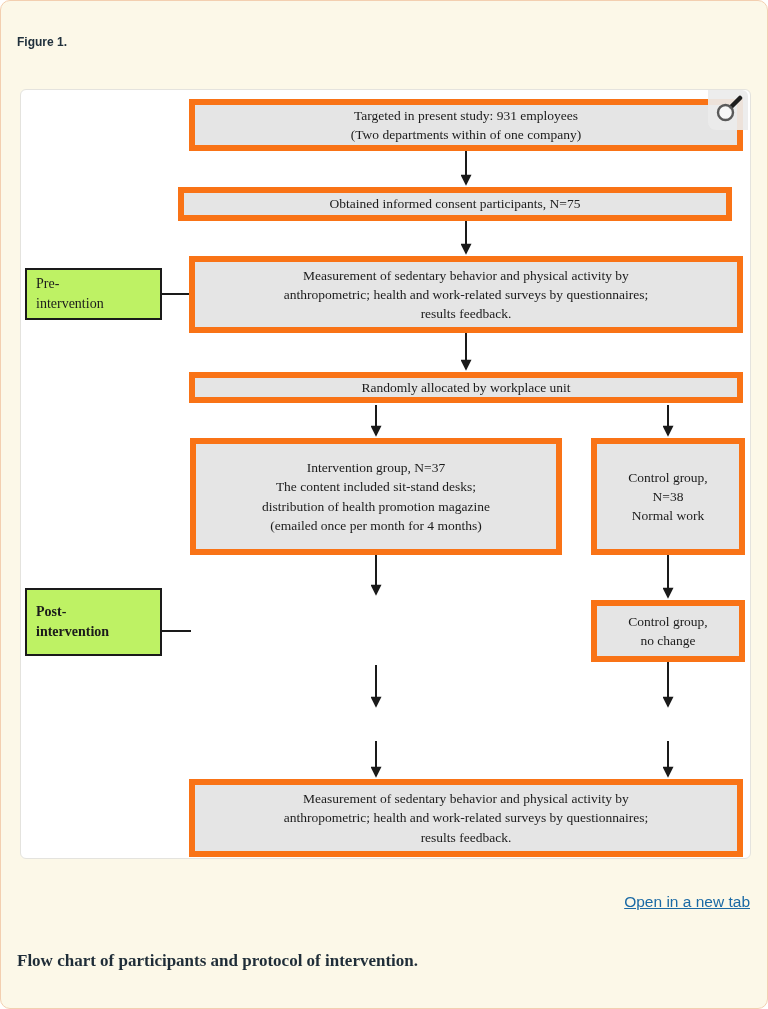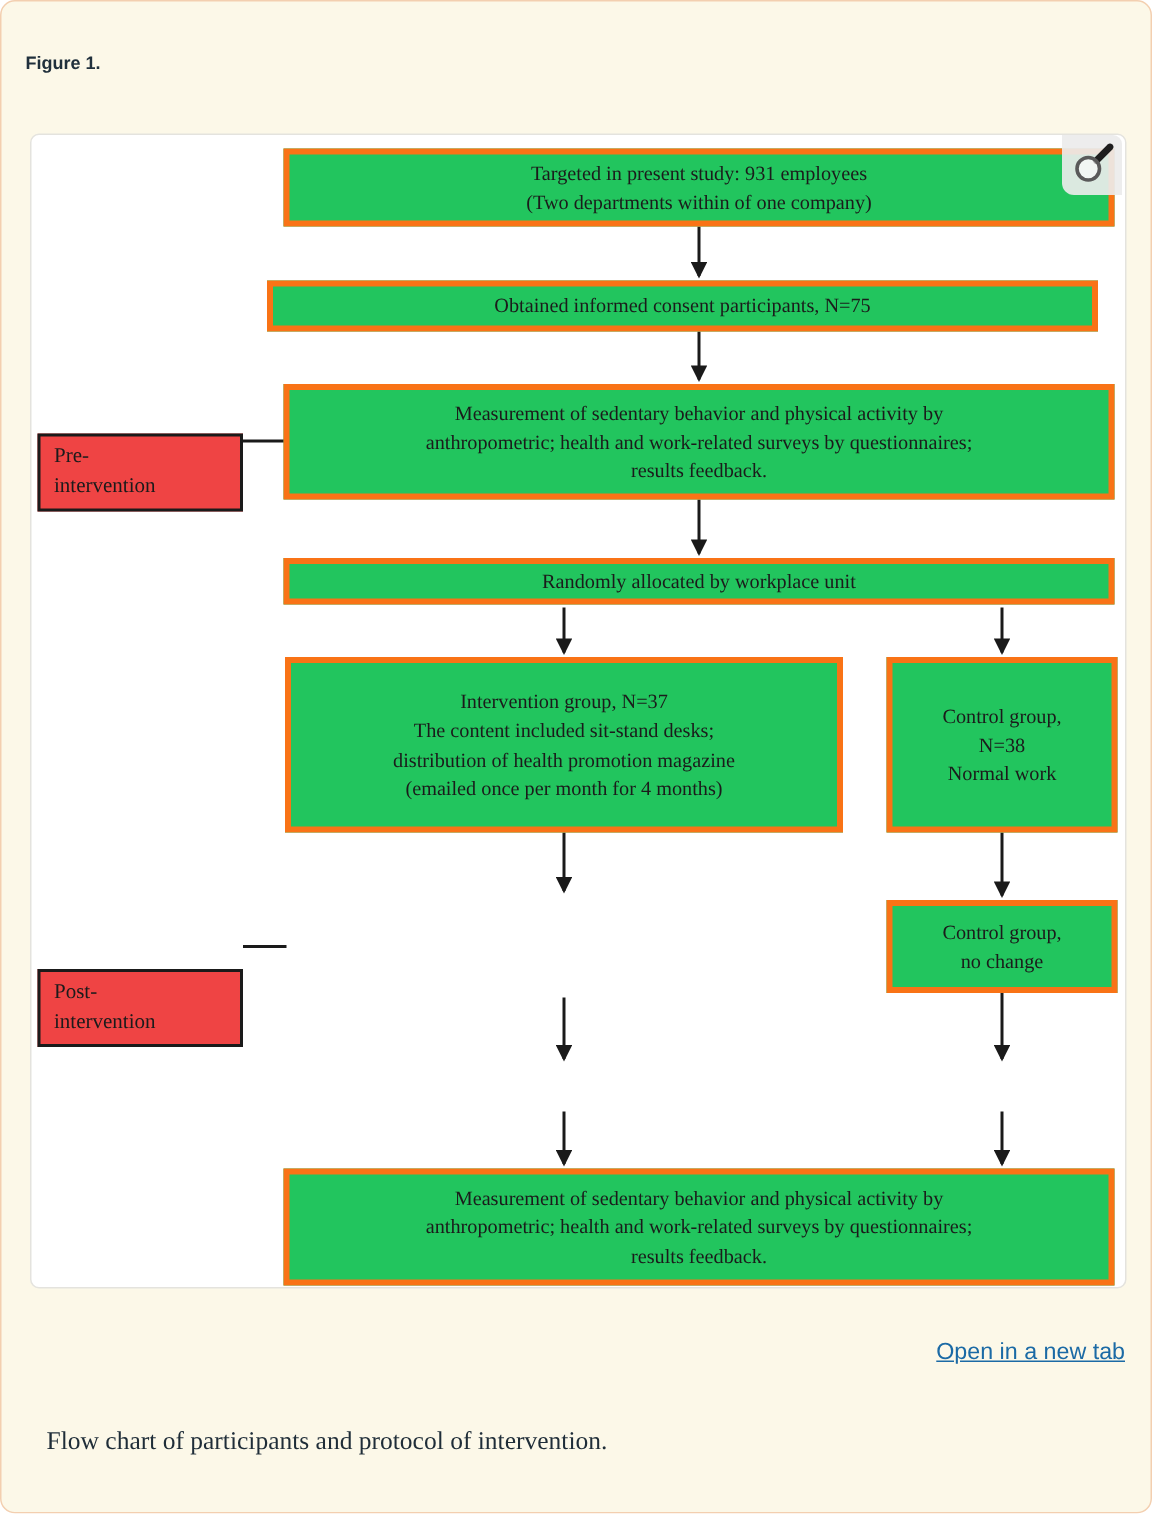--- a/index.html
+++ b/index.html
@@ -20,68 +20,68 @@
 
   .figure-panel{
     position:absolute;left:19px;top:88px;width:731px;height:770px;
     box-sizing:border-box;background:#ffffff;
     border:1px solid #e4e3de;border-radius:6px;
   }
 
   .flow-connectors{position:absolute;left:0;top:0;width:731px;height:770px;pointer-events:none;}
 
   .fbox{
-    position:absolute;box-sizing:border-box;background:#22c55e;
-    border:4px solid #f97316;
+    position:absolute;box-sizing:border-box;background:#e5e5e5;
+    border:6px solid #f97316;
     display:flex;align-items:center;justify-content:center;
     text-align:center;white-space:pre-line;
     font-family:"Liberation Serif","DejaVu Serif",serif;
     font-size:13.5px;line-height:1.42;color:#1b1b1b;
   }
   .flabel{
-    position:absolute;box-sizing:border-box;background:#ef4444;
+    position:absolute;box-sizing:border-box;background:#bef264;
     border:2px solid #1a1a1a;
     display:flex;align-items:center;justify-content:flex-start;
     text-align:left;padding-left:9px;white-space:pre-line;
     font-family:"Liberation Serif","DejaVu Serif",serif;
-    font-size:14px;line-height:1.45;color:#1b1b1b;margin-top:21px;
+    font-size:14px;line-height:1.45;color:#1b1b1b;
   }
 
   
   .n-targeted     {left:168px;top:9px;  width:554px;height:52px;}
   .n-consent      {left:157px;top:97px; width:554px;height:34px;}
   .n-measure-pre  {left:168px;top:166px;width:554px;height:77px;}
   .n-pre-label    {left:4px;  top:178px;width:137px;height:52px;}
   .n-random       {left:168px;top:282px;width:554px;height:31px;}
   .n-interv37     {left:169px;top:348px;width:372px;height:117px;}
   .n-control38    {left:570px;top:348px;width:154px;height:117px;}
   .n-interv36     {left:169px;top:507px;width:372px;height:68px;}
-  .n-post-label   {left:4px;  top:535px;width:137px;height:52px;}
+  .n-post-label   {left:4px;  top:498px;width:137px;height:68px;font-weight:bold;}
   .n-controlnc    {left:570px;top:510px;width:154px;height:62px;}
   .n-analysis     {left:168px;top:619px;width:554px;height:32px;}
   .n-measure-post {left:168px;top:689px;width:554px;height:78px;}
 
   .zoom-btn{
     position:absolute;top:0;right:2px;width:40px;height:40px;
     background:rgba(235,235,235,0.92);
     border:none;border-radius:0 6px 0 8px;
     display:flex;align-items:center;justify-content:center;
     cursor:pointer;padding:0;
   }
 
   .open-link{
     position:absolute;top:892px;right:17px;
     font-family:"Liberation Sans",sans-serif;
     font-size:15.5px;color:#1b6aa5;text-decoration:underline;cursor:pointer;
   }
 
   .caption{
-    position:absolute;left:30px;top:950px;width:700px;
+    position:absolute;left:16px;top:950px;width:700px;
     font-family:"Liberation Serif","DejaVu Serif",serif;
-    font-size:17px;color:#1f2d38;
+    font-size:17px;color:#1f2d38;font-weight:bold;
   }
 </style>
 </head>
 <body>
 
 <div class="card">
 
   <div class="figure-label">Figure 1.</div>
 
   <div class="figure-panel">

